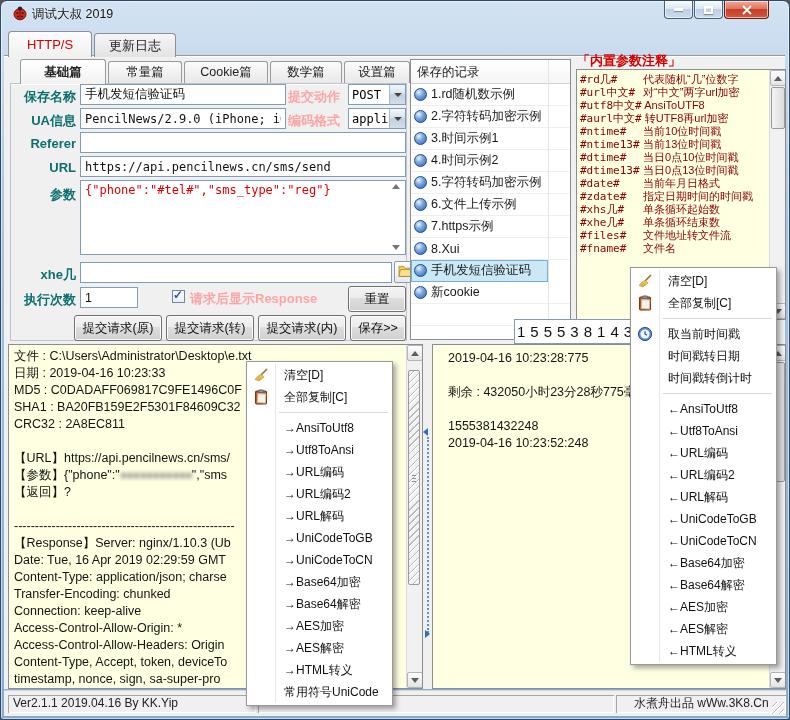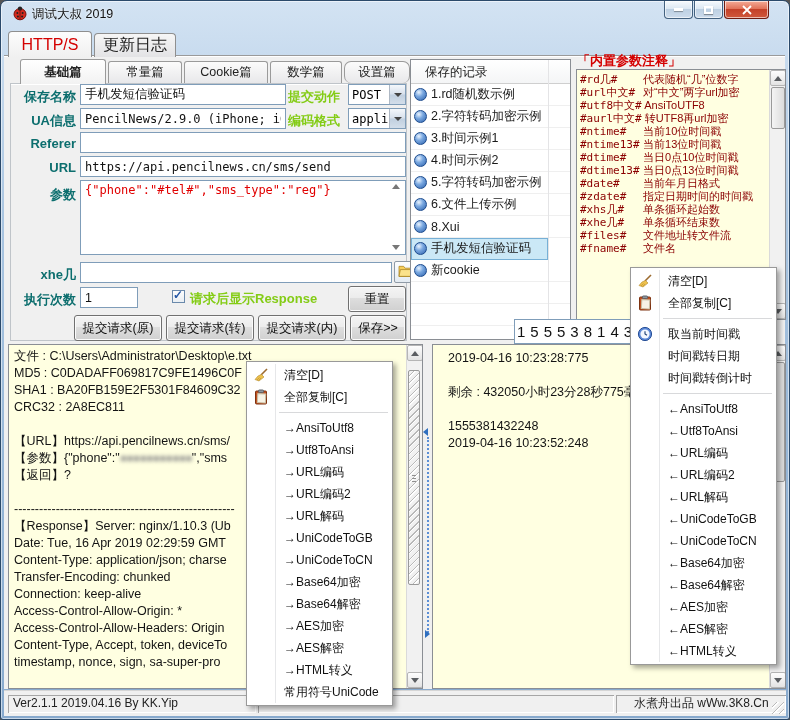--- a/index.html
+++ b/index.html
@@ -14,54 +14,54 @@
     text-shadow:0 0 3px #fff;}
   .app-icon{position:absolute;left:12px;top:5px;width:16px;height:16px;}
   .winbtn{position:absolute;top:1px;height:18px;display:flex;align-items:center;justify-content:center;
     border:1px solid #43617f;border-top:none;border-radius:0 0 4px 4px;
     background:linear-gradient(#f6fafd,#dce8f3 45%,#bccfe2 46%,#cddcec);box-shadow:inset 0 0 0 1px rgba(255,255,255,.6);}
   .winbtn.close{background:linear-gradient(#f4ab97,#e1735a 45%,#c33f27 46%,#d0583c);border-color:#6e1b10;}
   .g-min{width:9px;height:3px;background:#fff;box-shadow:0 1px 1px rgba(0,0,0,.35);}
   .g-max{width:9px;height:8px;border:2px solid #fff;box-shadow:0 1px 1px rgba(0,0,0,.35);}
   
   .main-tab{position:absolute;display:flex;align-items:center;justify-content:center;
-    font-size:16px;color:#222;background:linear-gradient(#f6f6f6,#e3e3e5);
+    font-size:13px;color:#222;background:linear-gradient(#f6f6f6,#e3e3e5);
     border:1px solid #8f8f8f;border-bottom:none;border-radius:4px 4px 0 0;}
   .main-tab.sel{background:linear-gradient(#fdfdfd,#f0f0f0);color:#d40000;z-index:3;}
   .page-box{position:absolute;left:4px;top:56px;width:781px;height:633px;
     background:#f0f0f0;border-top:1px solid #fff;box-shadow:0 -1px 0 #9a9a9a;}
   
   .subtab{position:absolute;display:flex;align-items:center;justify-content:center;
     font-size:12.5px;color:#222;background:linear-gradient(#fbfbfb,#e8e8ea);
     border:1px solid #9a9a9a;border-bottom:none;border-radius:3px 3px 0 0;transform:skewX(0deg);}
   .subtab.sel{background:linear-gradient(#ffffff,#f2f2f2);font-weight:bold;z-index:3;}
   .form-box{position:absolute;left:10px;top:83px;width:397px;height:258px;
     border:1px solid #bfc4c9;box-shadow:inset 0 1px 0 #fff;background:#f0f0f0;}
   
   .lbl{position:absolute;width:66px;text-align:right;color:#0c6e6e;font-weight:bold;font-size:13px;white-space:nowrap;}
-  .lbl2{position:absolute;color:#84cc16;font-weight:bold;font-size:13px;white-space:nowrap;}
+  .lbl2{position:absolute;color:#fca5a5;font-weight:bold;font-size:13px;white-space:nowrap;}
   .inp{position:absolute;background:#fff;border:1px solid #7f9db9;font-size:12.5px;padding:1px 4px;
     font-family:"Liberation Sans",sans-serif;color:#111;outline:none;}
   .mono{font-family:"DejaVu Sans Mono",monospace;font-size:12px;}
   .combo{position:absolute;background:#fff;border:1px solid #7f9db9;display:flex;align-items:center;}
   .combo .val{flex:1;padding-left:3px;font-family:"DejaVu Sans Mono",monospace;font-size:12px;overflow:hidden;white-space:nowrap;}
   .combo .cbtn{width:16px;align-self:stretch;background:linear-gradient(#f4f7fb,#d7e0ec 48%,#c0cfdf 52%,#d3deea);
     border-left:1px solid #aeb8c4;display:flex;align-items:center;justify-content:center;}
   .tri-dn{width:0;height:0;border-left:4px solid transparent;border-right:4px solid transparent;border-top:4px solid #444;}
   .params-box{position:absolute;background:#fff;border:1px solid #7f9db9;padding:2px 16px 2px 4px;
     font-family:"DejaVu Sans Mono",monospace;font-size:12px;color:#e10000;white-space:pre-wrap;overflow:hidden;}
   .mini-tri{position:absolute;width:0;height:0;border-left:4px solid transparent;border-right:4px solid transparent;}
   .btn{position:absolute;display:flex;align-items:center;justify-content:center;font-size:12.5px;color:#111;
     border:1px solid #707070;border-radius:3px;
     background:linear-gradient(#f4f4f4,#ececec 45%,#dedede 46%,#d0d0d0);box-shadow:inset 0 0 0 1px #fbfbfb;}
   .chk{position:absolute;width:13px;height:13px;background:linear-gradient(#fdfdfd,#e9eef3);border:1px solid #6a89ab;}
   .chk.on::after{content:"✓";position:absolute;left:0px;top:-3px;font-size:12px;font-weight:bold;color:#2456a5;}
   
   .rec-list{position:absolute;left:410px;top:59px;width:161px;height:281px;background:#fff;border:1px solid #8a8e94;}
-  .rec-head{height:24px;line-height:24px;padding-left:14px;font-size:12.5px;color:#222;border-bottom:1px solid #cfcfcf;
+  .rec-head{height:24px;line-height:24px;padding-left:6px;font-size:12.5px;color:#222;border-bottom:1px solid #cfcfcf;
     background:linear-gradient(#ffffff,#f4f5f6);}
   .rec-colline{position:absolute;top:0;bottom:0;left:137px;width:1px;background:#e4e4e6;}
   .rec-row{height:22px;display:flex;align-items:center;padding-left:3px;font-size:12.5px;color:#1a1a1a;
     border-bottom:1px solid #efefef;white-space:nowrap;overflow:hidden;}
   .rec-row.selected{background:#cbe8f6;outline:1px solid #77b0d6;outline-offset:-1px;width:137px;}
   .globe{display:inline-block;width:13px;height:13px;margin-right:4px;border-radius:50%;flex:0 0 13px;
     background:radial-gradient(circle at 35% 30%,#eaf4ff,#7aa8e0 40%,#2d62ad);border:1px solid #1d4c8f;}
   
   .anno-title{position:absolute;left:577px;top:52px;font-size:13px;font-weight:bold;color:#d40000;white-space:nowrap;}
   .anno-panel{position:absolute;left:576px;top:69px;width:210px;height:251px;background:#ffffe1;
@@ -215,20 +215,24 @@
           <span class="globe"></span>
           <span>4.时间示例2</span>
         </div>
         <div class="rec-row">
           <span class="globe"></span>
           <span>5.字符转码加密示例</span>
         </div>
         <div class="rec-row">
           <span class="globe"></span>
           <span>6.文件上传示例</span>
+        </div>
+        <div class="rec-row">
+          <span class="globe"></span>
+          <span>7.https示例</span>
         </div>
         <div class="rec-row">
           <span class="globe"></span>
           <span>8.Xui</span>
         </div>
         <div class="rec-row selected">
           <span class="globe"></span>
           <span>手机发短信验证码</span>
         </div>
         <div class="rec-row">
@@ -267,20 +271,21 @@
           <span class="t-dn"></span>
         </span>
     </div>
   </div>
 
   <input class="ts-input" value="1555381432248" style="">
 
   <div class="outarea" style="left:8px;top:344px;width:415px;height:345px;">
     <div class="out-lines" id="left-out-lines">
         <div class="out-line">文件 : C:\Users\Administrator\Desktop\e.txt</div>
+        <div class="out-line">日期 : 2019-04-16 10:23:33</div>
         <div class="out-line">MD5 : C0DADAFF069817C9FE1496C0F</div>
         <div class="out-line">SHA1 : BA20FB159E2F5301F84609C32</div>
         <div class="out-line">CRC32 : 2A8EC811</div>
         <div class="out-line">&nbsp;</div>
         <div class="out-line">【URL】https://api.pencilnews.cn/sms/</div>
         <div class="out-line"><span>【参数】{"phone":"</span><span class="masked">●●●●●●●●●●●</span><span>","sms</span></div>
         <div class="out-line">【返回】?</div>
         <div class="out-line">&nbsp;</div>
         <div class="out-line">-----------------------------------------------------</div>
         <div class="out-line">【Response】Server: nginx/1.10.3 (Ub</div>
@@ -472,18 +477,18 @@
       <div class="menu-item">
         <span>←HTML转义</span>
       </div>
     </div>
 <div class="main-tab sel" style="left: 8px; top: 31px; width: 84px; height: 26px; z-index: 3;">HTTP/S</div>
     <div class="main-tab" style="left: 94px; top: 33px; width: 82px; height: 24px; z-index: 2;">更新日志</div>
     <div class="subtab sel" style="left: 20px; top: 59px; width: 86px; height: 25px;">基础篇</div>
     <div class="subtab" style="left: 108px; top: 61px; width: 74px; height: 22px;">常量篇</div>
     <div class="subtab" style="left: 184px; top: 61px; width: 84px; height: 22px;">Cookie篇</div>
     <div class="subtab" style="left: 270px; top: 61px; width: 72px; height: 22px;">数学篇</div>
-    <div class="subtab" style="left: 344px; top: 61px; width: 66px; height: 22px; border-radius: 7px;">设置篇</div>
+    <div class="subtab" style="left: 344px; top: 61px; width: 66px; height: 22px;">设置篇</div>
     <div class="btn" style="left: 74px; top: 315px; width: 88px; height: 26px;">提交请求(原)</div>
     <div class="btn" style="left: 166px; top: 315px; width: 88px; height: 26px;">提交请求(转)</div>
     <div class="btn" style="left: 258px; top: 315px; width: 88px; height: 26px;">提交请求(内)</div>
     <div class="btn" style="left: 350px; top: 315px; width: 56px; height: 26px;">保存&gt;&gt;</div>
   </div>
 
 </body></html>

